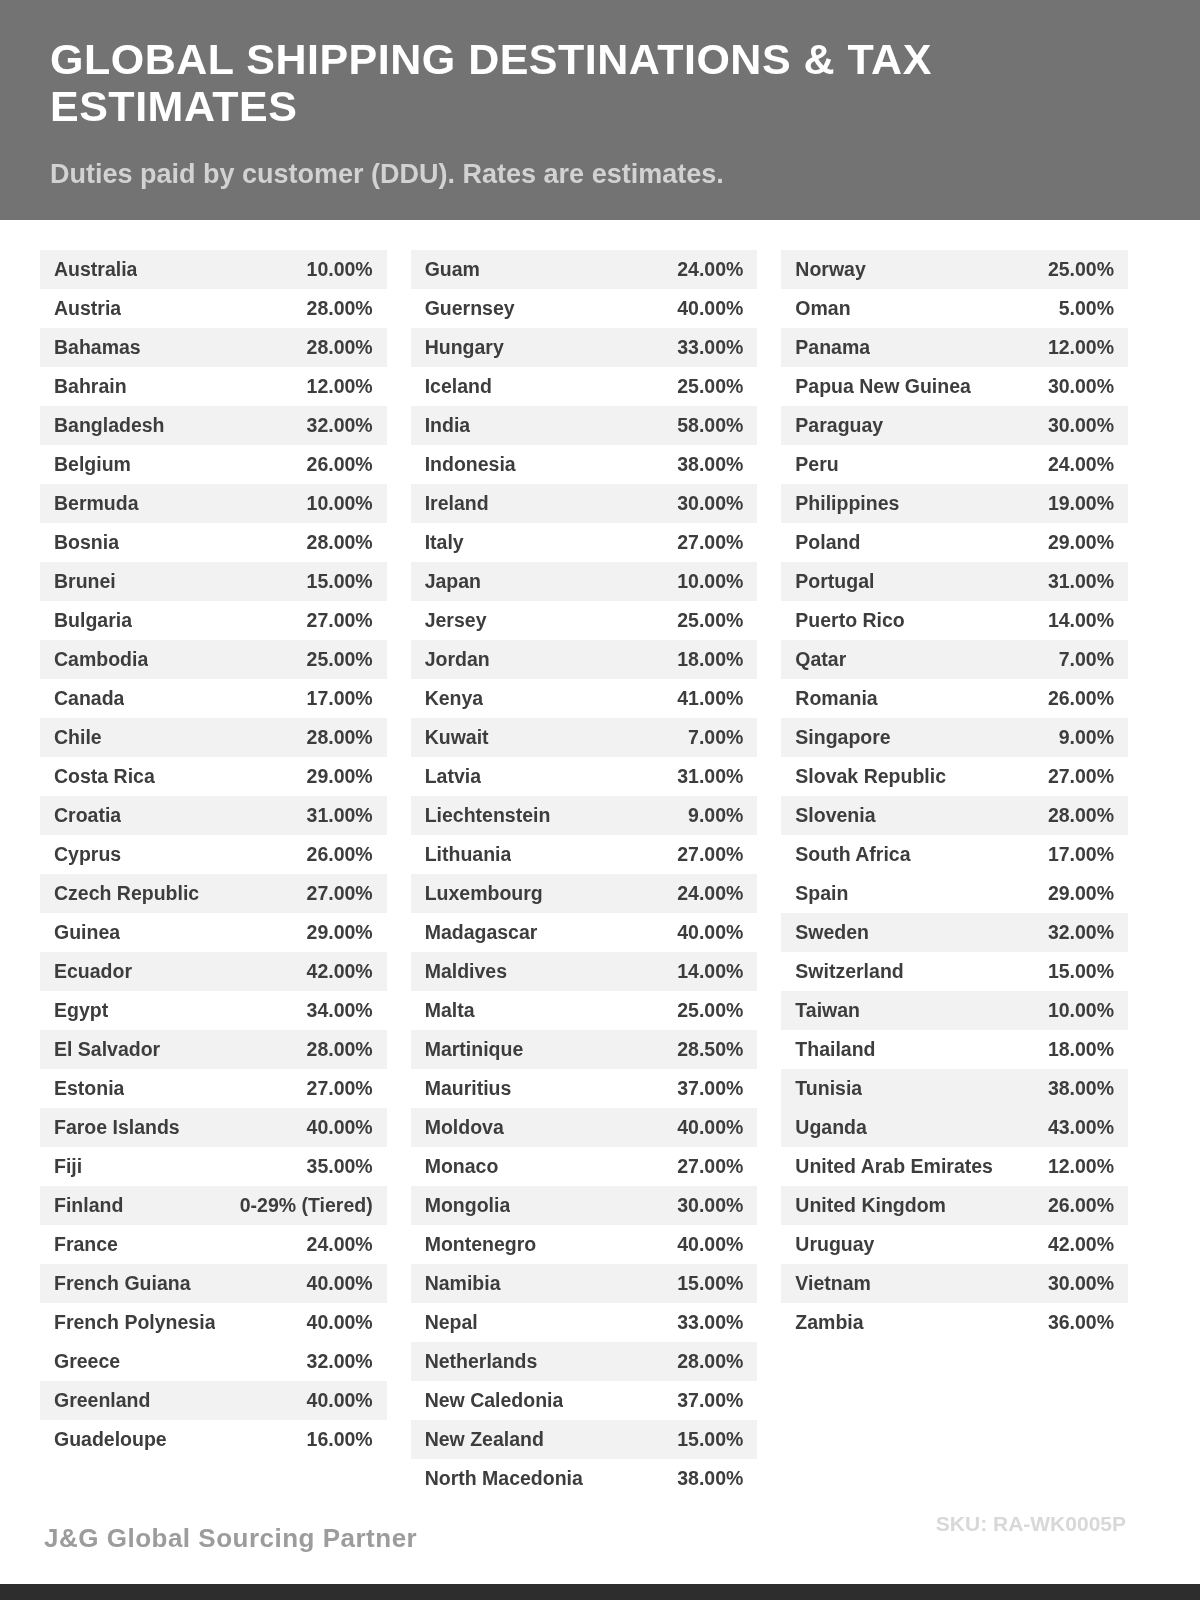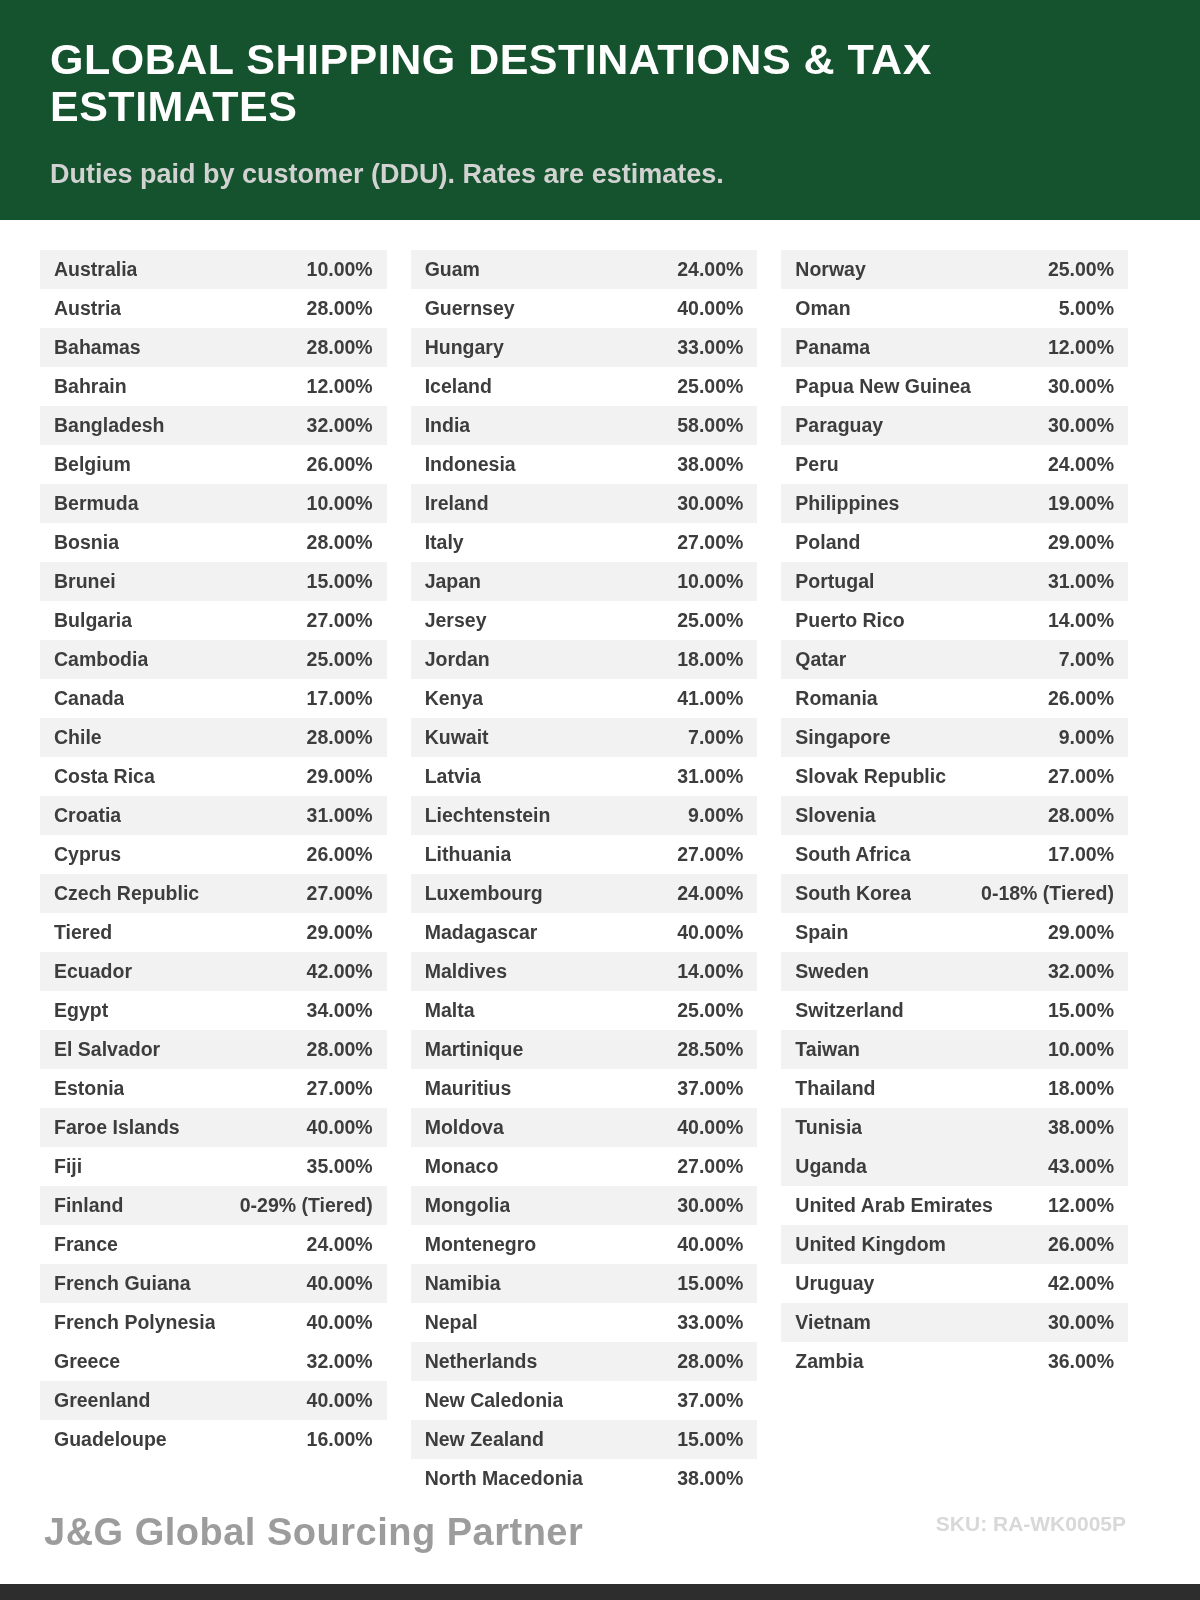--- a/index.html
+++ b/index.html
@@ -8,21 +8,21 @@
     background: #ffffff;
     font-family: "Liberation Sans", sans-serif;
   }
   body {
     width: 1200px;
     height: 1600px;
     position: relative;
     overflow: hidden;
   }
   .header {
-    background: #14532d;
+    background: #737373;
     padding: 36px 50px 30px 50px;
   }
   .header .title {
     color: #ffffff;
     font-size: 43px;
     font-weight: 800;
     letter-spacing: 0.5px;
     line-height: 1.1;
   }
   .header .subtitle {
@@ -69,21 +69,21 @@
     position: absolute;
     left: 44px;
     right: 74px;
     bottom: 46px;
     display: flex;
     justify-content: space-between;
     align-items: flex-end;
   }
   .footer .brand {
     color: #9c9c9c;
-    font-size: 38px;
+    font-size: 26px;
     font-weight: 800;
     letter-spacing: 0.5px;
   }
   .footer .sku {
     color: #d8d8d8;
     font-size: 21px;
     font-weight: 700;
     padding-bottom: 18px;
   }
   .bottom-bar {
@@ -167,21 +167,21 @@
       </div>
       <div class="row">
         <span class="country">Cyprus</span>
         <span class="rate">26.00%</span>
       </div>
       <div class="row alt">
         <span class="country">Czech Republic</span>
         <span class="rate">27.00%</span>
       </div>
       <div class="row">
-        <span class="country">Tiered</span>
+        <span class="country">Guinea</span>
         <span class="rate">29.00%</span>
       </div>
       <div class="row alt">
         <span class="country">Ecuador</span>
         <span class="rate">42.00%</span>
       </div>
       <div class="row">
         <span class="country">Egypt</span>
         <span class="rate">34.00%</span>
       </div>
@@ -417,24 +417,20 @@
         <span class="country">Slovak Republic</span>
         <span class="rate">27.00%</span>
       </div>
       <div class="row alt">
         <span class="country">Slovenia</span>
         <span class="rate">28.00%</span>
       </div>
       <div class="row">
         <span class="country">South Africa</span>
         <span class="rate">17.00%</span>
-      </div>
-      <div class="row alt">
-        <span class="country">South Korea</span>
-        <span class="rate">0-18% (Tiered)</span>
       </div>
       <div class="row">
         <span class="country">Spain</span>
         <span class="rate">29.00%</span>
       </div>
       <div class="row alt">
         <span class="country">Sweden</span>
         <span class="rate">32.00%</span>
       </div>
       <div class="row">

